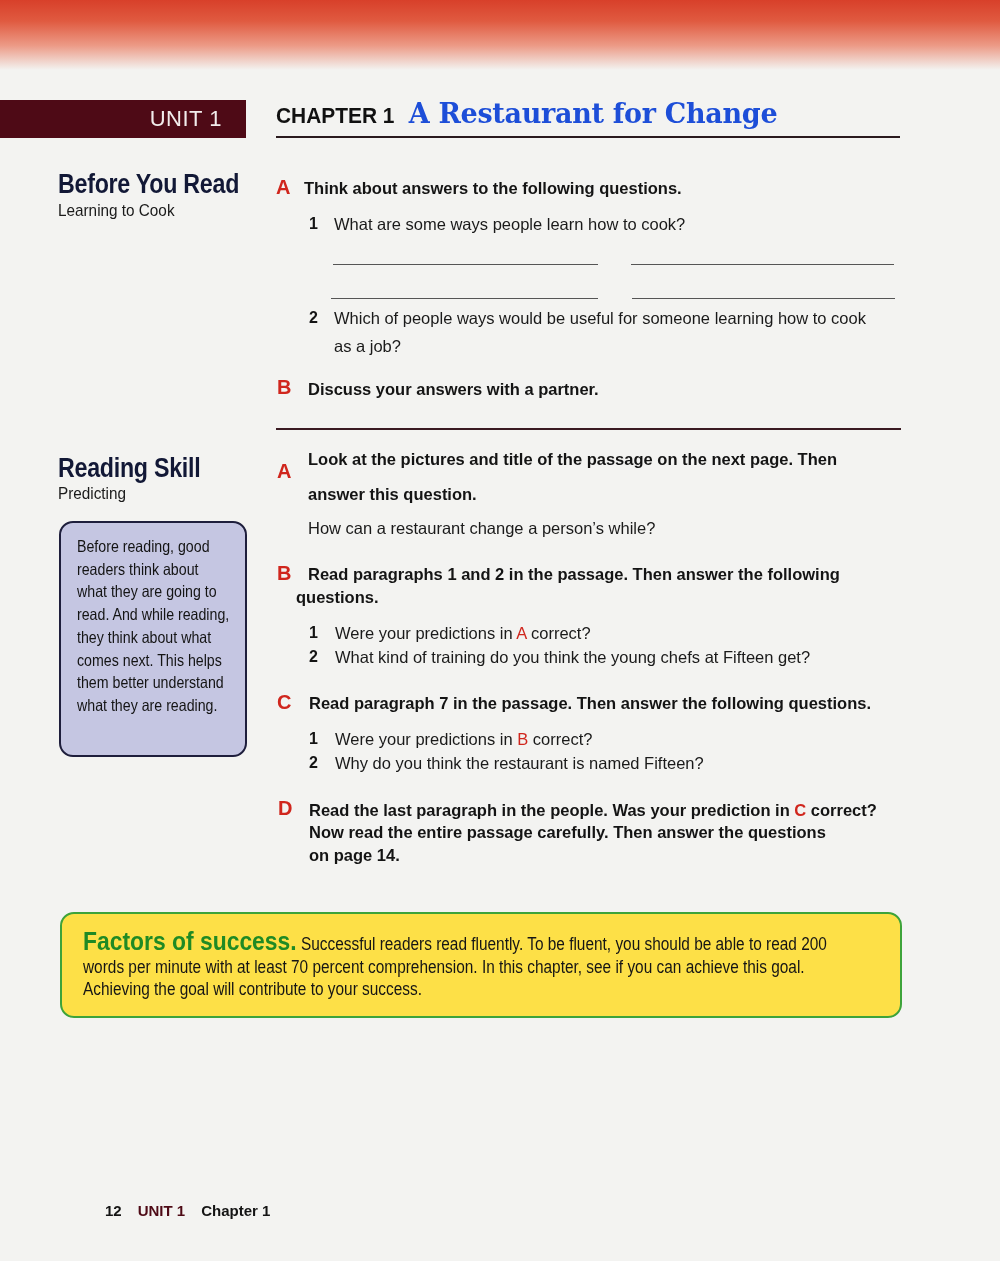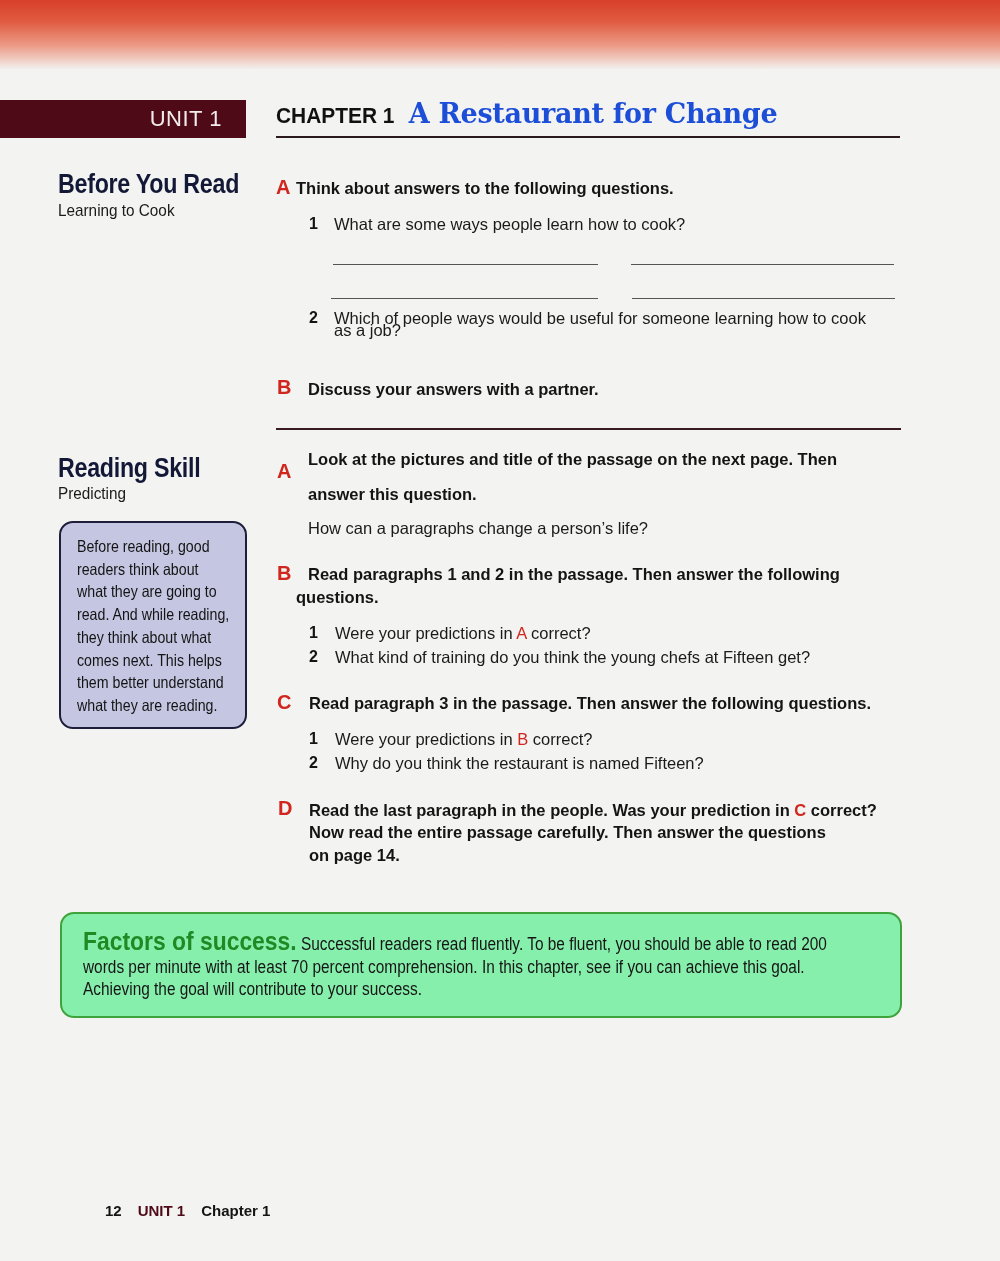--- a/index.html
+++ b/index.html
@@ -50,21 +50,21 @@
     transform: scaleX(0.86); transform-origin: left;
     letter-spacing: -0.3px;
   }
   .side-sub {
     position: absolute; left: 58px;
     font-size: 17px; color: #1a1a1a;
     transform: scaleX(0.9); transform-origin: left;
   }
 
   .skill-box {
-    position: absolute; left: 59px; top: 521px; width: 188px; height: 208px;
+    position: absolute; left: 59px; top: 521px; width: 188px; height: 236px;
     background: #c5c6e2;
     border: 2px solid #1e1e3c;
     border-radius: 14px;
     padding: 12px 10px 0 16px;
   }
   .skill-box p {
     font-size: 16.5px; line-height: 22.7px; color: #141414;
     transform: scaleX(0.86); transform-origin: left;
     width: 190px;
   }
@@ -85,21 +85,21 @@
 
   .answer-line {
     position: absolute; height: 1px; background: #555;
   }
   .divider {
     position: absolute; left: 276px; top: 428px; width: 625px; height: 2px; background: #3a1a22;
   }
 
   .success-box {
     position: absolute; left: 60px; top: 912px; width: 842px; height: 106px;
-    background: #86efac;
+    background: #fde047;
     border: 2px solid #3da33a;
     border-radius: 14px;
     padding: 16px 20px 0 21px;
   }
   .success-box p {
     font-size: 17.5px; line-height: 22.5px; color: #151515;
     transform: scaleX(0.88); transform-origin: left;
     width: 920px;
   }
   .success-title {
@@ -123,33 +123,33 @@
 
 <div class="chapter-head">
   <span class="chapter-label">CHAPTER 1</span>
   <span class="chapter-title">A Restaurant for Change</span>
 </div>
 
 <div class="side-title" style="top:169px;">Before You Read</div>
 <div class="side-sub" style="top:201px;">Learning to Cook</div>
 
 <div class="letter" style="left:276px; top:176px;">A</div>
-<div class="instr" style="left:296px; top:177px;">Think about answers to the following questions.</div>
+<div class="instr" style="left:304px; top:177px;">Think about answers to the following questions.</div>
 
 <div class="num" style="left:309px; top:215px;">1</div>
 <div class="q" style="left:334px; top:212px;">What are some ways people learn how to cook?</div>
 
 <div class="answer-line" style="left:333px; top:264px; width:265px;"></div>
 <div class="answer-line" style="left:631px; top:264px; width:263px;"></div>
 <div class="answer-line" style="left:331px; top:298px; width:267px;"></div>
 <div class="answer-line" style="left:632px; top:298px; width:263px;"></div>
 
 <div class="num" style="left:309px; top:309px;">2</div>
 <div class="q" style="left:334px; top:306px;">Which of people ways would be useful for someone learning how to cook</div>
-<div class="q" style="left:334px; top:318px;">as a job?</div>
+<div class="q" style="left:334px; top:334px;">as a job?</div>
 
 <div class="letter" style="left:277px; top:376px;">B</div>
 <div class="instr" style="left:308px; top:378px;">Discuss your answers with a partner.</div>
 
 <div class="divider"></div>
 
 <div class="side-title" style="top:453px;">Reading Skill</div>
 <div class="side-sub" style="top:484px;">Predicting</div>
 
 <div class="skill-box">
@@ -159,34 +159,34 @@
   <p>read. And while reading,</p>
   <p>they think about what</p>
   <p>comes next. This helps</p>
   <p>them better understand</p>
   <p>what they are reading.</p>
 </div>
 
 <div class="letter" style="left:277px; top:460px;">A</div>
 <div class="instr" style="left:308px; top:448px;text-align:right;">Look at the pictures and title of the passage on the next page. Then</div>
 <div class="instr" style="left:308px; top:483px;">answer this question.</div>
-<div class="q" style="left:308px; top:516px;">How can a paragraphs change a person’s life?</div>
+<div class="q" style="left:308px; top:516px;">How can a restaurant change a person’s while?</div>
 
 <div class="letter" style="left:277px; top:562px;">B</div>
 <div class="instr" style="left:308px; top:563px;">Read paragraphs 1 and 2 in the passage. Then answer the following</div>
 <div class="instr" style="left:296px; top:586px;">questions.</div>
 
 <div class="num" style="left:309px; top:624px;">1</div>
 <div class="q" style="left:335px; top:621px;"><span>Were your predictions in </span><span class="red">A</span><span> correct?</span></div>
 
 <div class="num" style="left:309px; top:648px;">2</div>
 <div class="q" style="left:335px; top:645px;">What kind of training do you think the young chefs at Fifteen get?</div>
 
 <div class="letter" style="left:277px; top:691px;">C</div>
-<div class="instr" style="left:309px; top:692px;">Read paragraph 3 in the passage. Then answer the following questions.</div>
+<div class="instr" style="left:309px; top:692px;">Read paragraph 7 in the passage. Then answer the following questions.</div>
 
 <div class="num" style="left:309px; top:730px;">1</div>
 <div class="q" style="left:335px; top:727px;"><span>Were your predictions in </span><span class="red">B</span><span> correct?</span></div>
 
 <div class="num" style="left:309px; top:754px;">2</div>
 <div class="q" style="left:335px; top:751px;">Why do you think the restaurant is named Fifteen?</div>
 
 <div class="letter" style="left:278px; top:797px;">D</div>
 <div class="instr" style="left:309px; top:799px;"><span>Read the last paragraph in the people. Was your prediction in </span><span class="red">C</span><span> correct?</span></div>
 <div class="instr" style="left:309px; top:821px;">Now read the entire passage carefully. Then answer the questions</div>

